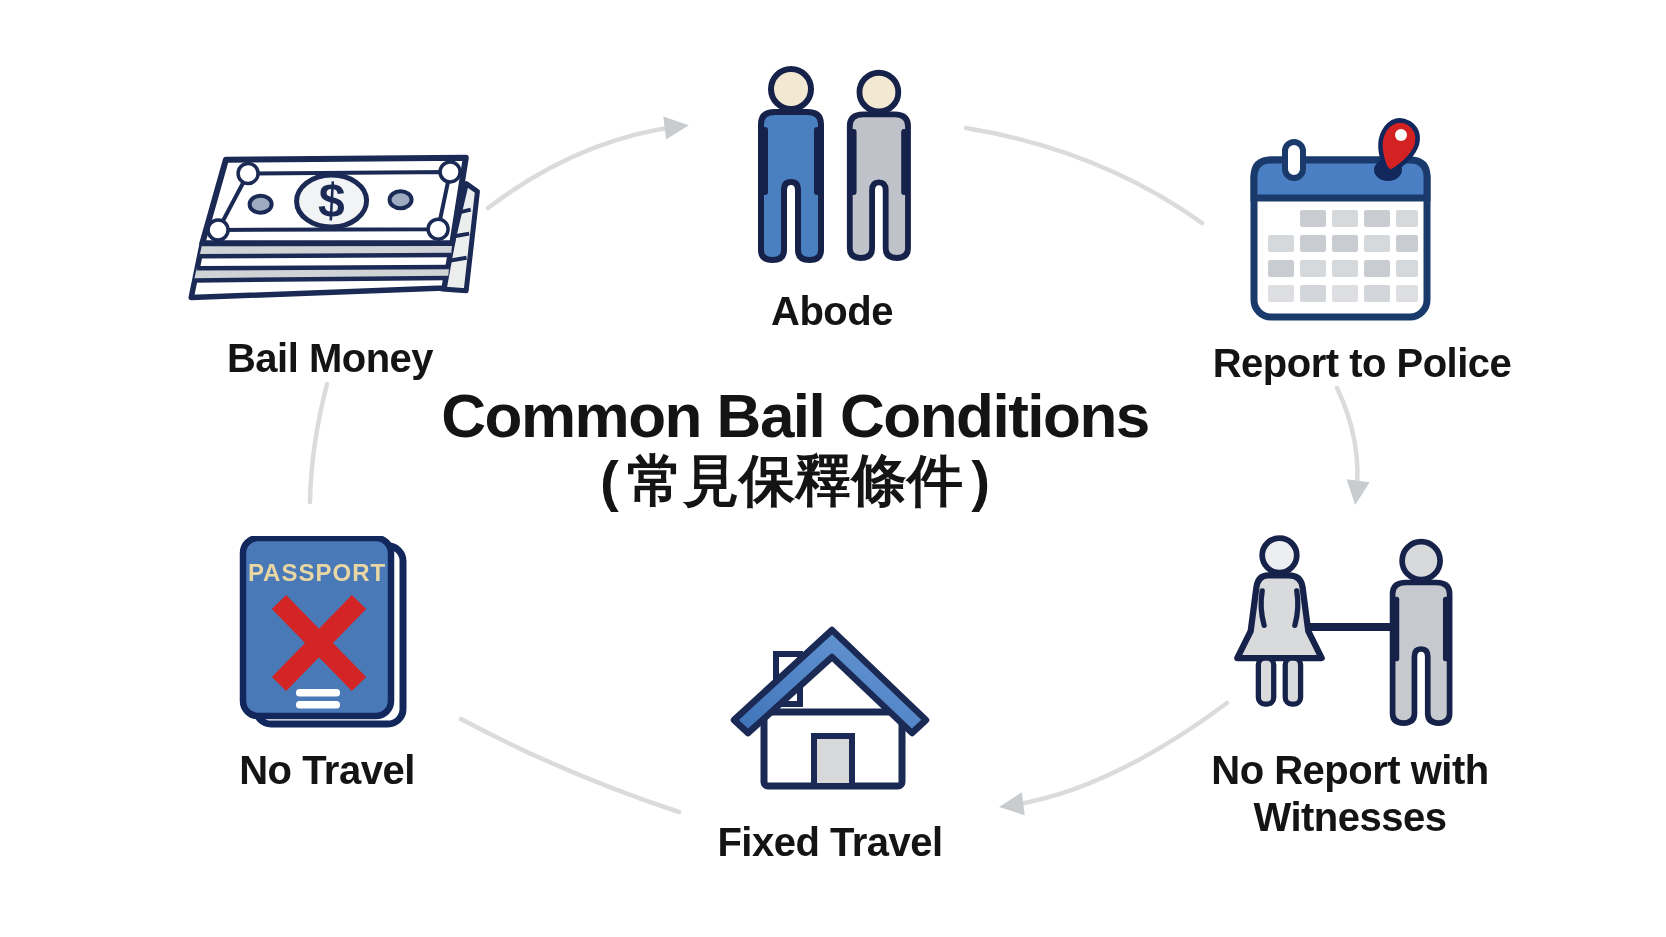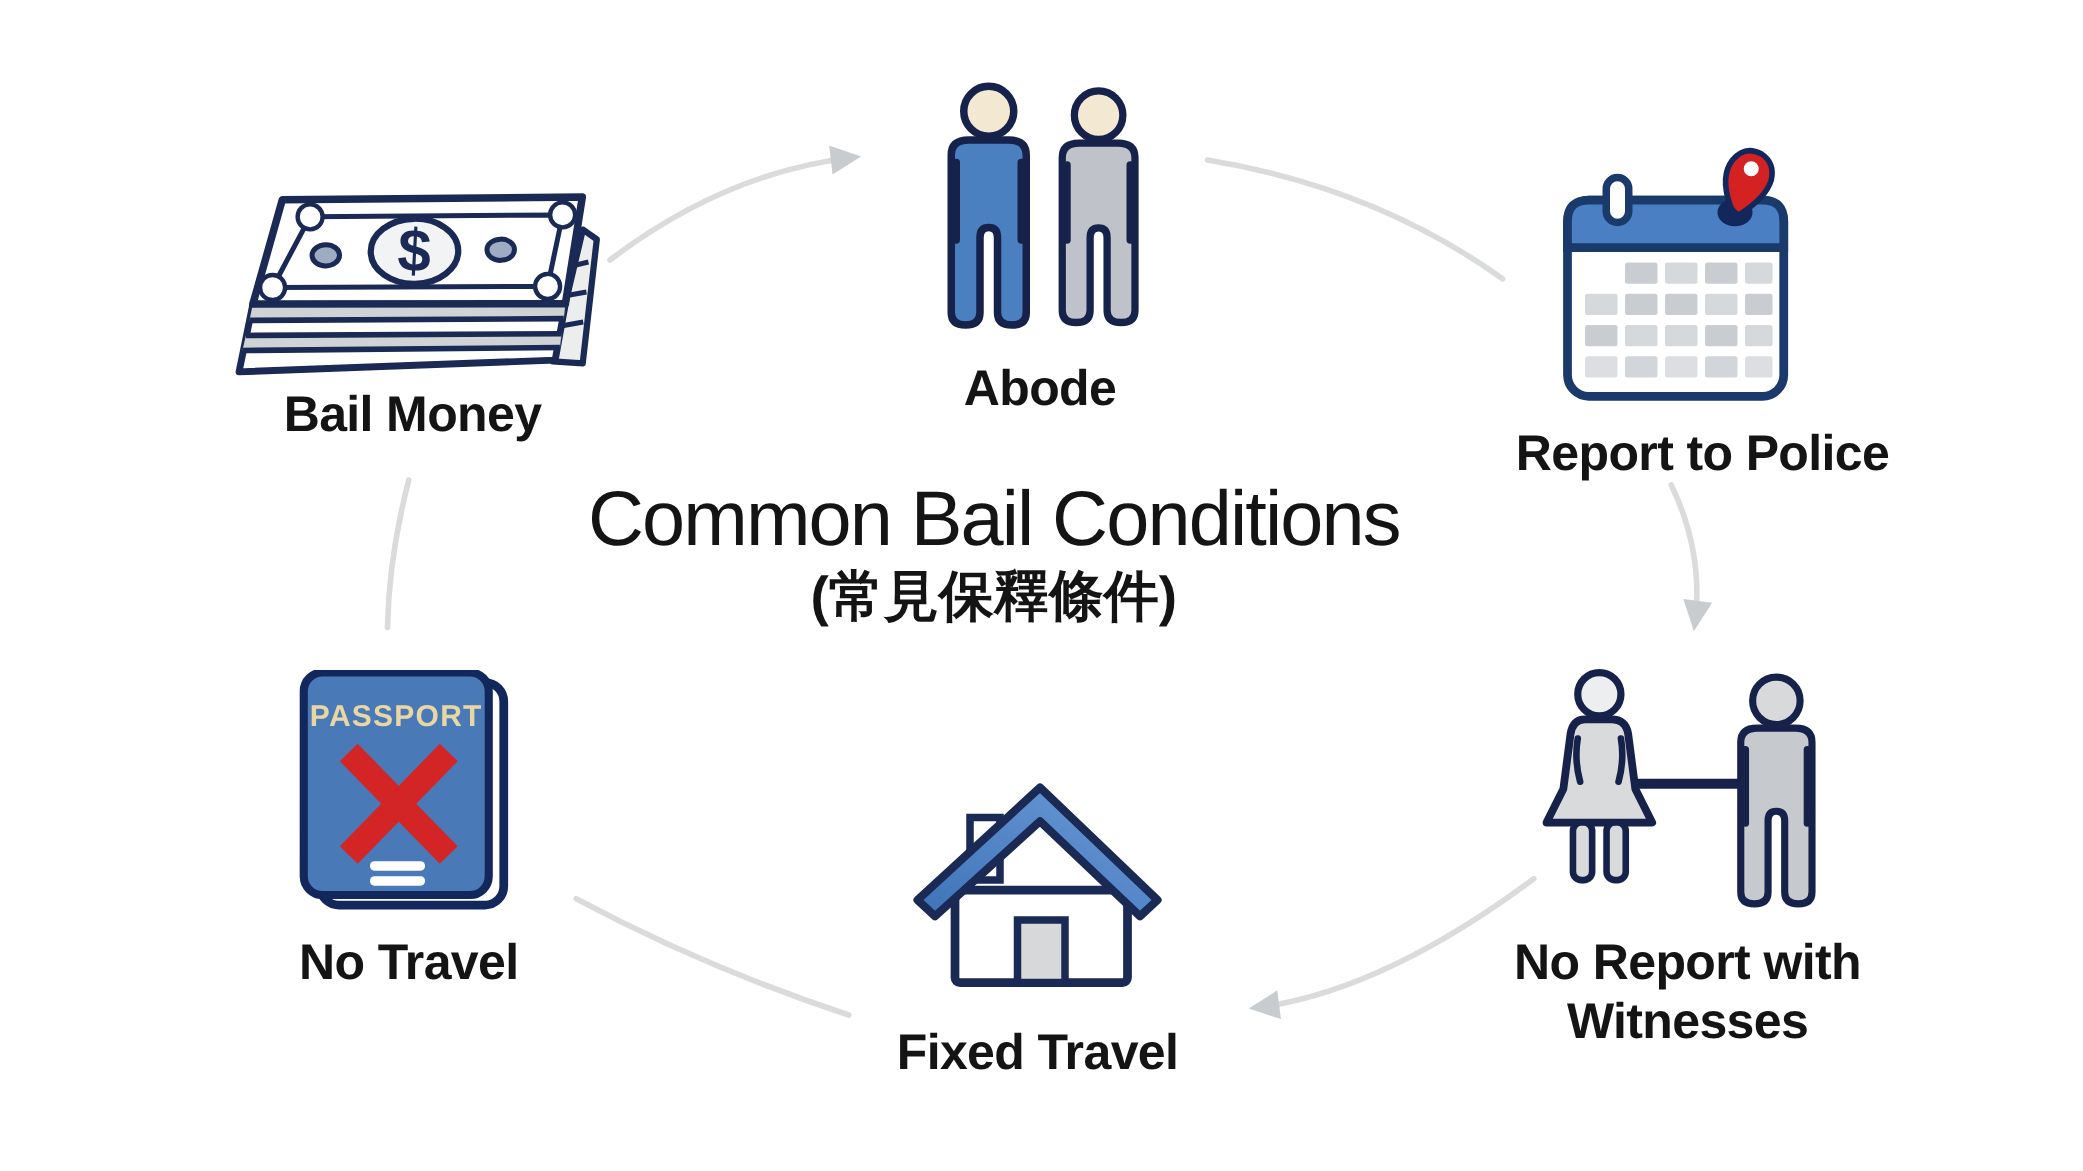--- a/index.html
+++ b/index.html
@@ -9,22 +9,22 @@
   }
   .arrows{position:absolute;left:0;top:0;pointer-events:none;}
   .icon{position:absolute;}
   .node-label{
     position:absolute;text-align:center;font-weight:bold;color:#141414;
     font-size:40px;line-height:1.17;letter-spacing:-0.5px;
   }
   .title-block{
     position:absolute;left:350px;top:381px;width:890px;text-align:center;color:#141414;
   }
-  .title-en{font-weight:normal;font-size:62px;line-height:1.12;letter-spacing:-1.5px;}
-  .title-zh{font-weight:bold;font-size:44px;line-height:1.25;letter-spacing:0px;}
+  .title-en{font-weight:bold;font-size:62px;line-height:1.12;letter-spacing:-1.5px;}
+  .title-zh{font-weight:bold;font-size:56px;line-height:1.25;letter-spacing:0px;font-family:Liberation Mono, monospace;}
 </style>
 </head>
 <body>
 
 <div class="canvas">
 
   <svg width="0" height="0" style="position:absolute" aria-hidden="true">
     <defs>
       <g id="person-figure">
         <path d="M24,44 L56,44 Q70,44 70,56 L70,182 Q70,192 58.5,192 Q47,192 47,182 L47,122 Q47,114 40,114 Q33,114 33,122 L33,182 Q33,192 21.5,192 Q10,192 10,182 L10,56 Q10,44 24,44 Z" style="fill:var(--pf,#c2c6cb);stroke:var(--po,#1a2a55);stroke-width:6;stroke-linejoin:round"></path>
@@ -82,21 +82,21 @@
       <circle cx="66" cy="26" r="10" fill="#ffffff" stroke="#1a2a55" stroke-width="3.5"></circle>
       <circle cx="268" cy="28" r="10" fill="#ffffff" stroke="#1a2a55" stroke-width="3.5"></circle>
       <circle cx="255" cy="85" r="10" fill="#ffffff" stroke="#1a2a55" stroke-width="3.5"></circle>
       <circle cx="35" cy="82" r="10" fill="#ffffff" stroke="#1a2a55" stroke-width="3.5"></circle>
       <ellipse cx="149" cy="55" rx="35" ry="26" fill="#f2f3f4" stroke="#1a2a55" stroke-width="5"></ellipse>
       <text x="149" y="71" text-anchor="middle" font-size="48" font-weight="bold" fill="#1a2a55" transform="rotate(4 149 55)">$</text>
       <ellipse cx="78" cy="57" rx="11" ry="8.5" fill="#9fabc0" stroke="#1a2a55" stroke-width="4"></ellipse>
       <ellipse cx="218" cy="55" rx="11" ry="8.5" fill="#9fabc0" stroke="#1a2a55" stroke-width="4"></ellipse>
     </g>
   </svg>
-  <div class="node-label" style="left:180px;top:309px;width:300px">Bail Money</div>
+  <div class="node-label" style="left:180px;top:335px;width:300px">Bail Money</div>
 
   <svg class="icon" style="left:746px;top:64px" width="176" height="204" viewBox="0 0 176 204">
     <use href="#person-figure" x="5" y="4" style="--pf:#4a7fc0;--ph:#f3e8d2;--po:#16224a"></use>
     <use href="#person-figure" x="97" y="8" transform="scale(0.97)" style="--pf:#bfc3c9;--ph:#f3e8d2;--po:#16224a"></use>
   </svg>
   <div class="node-label" style="left:682px;top:288px;width:300px">Abode</div>
 
   <svg class="icon" style="left:1248px;top:112px" width="190" height="214" viewBox="0 0 190 214">
     <g>
       <rect x="6" y="48" width="173" height="157" rx="17" fill="#ffffff" stroke="#1a3a6b" stroke-width="7"></rect>

